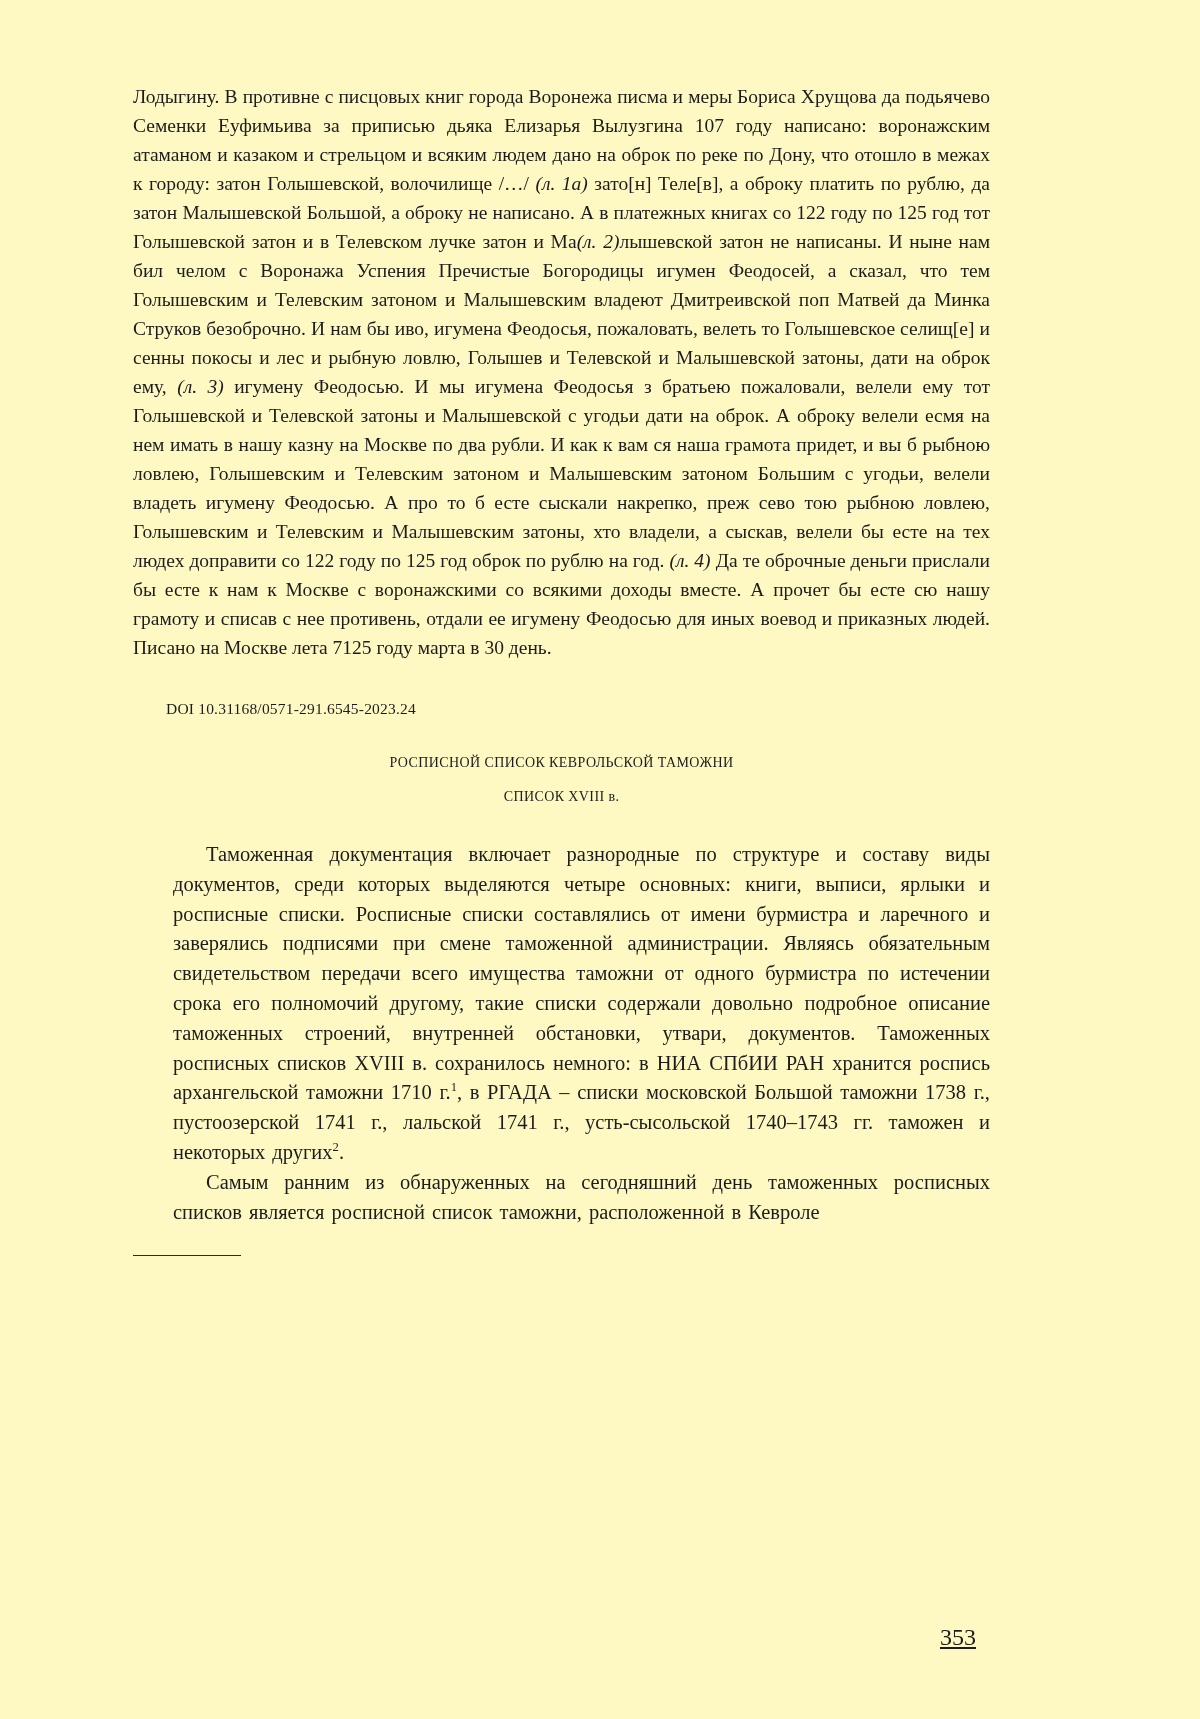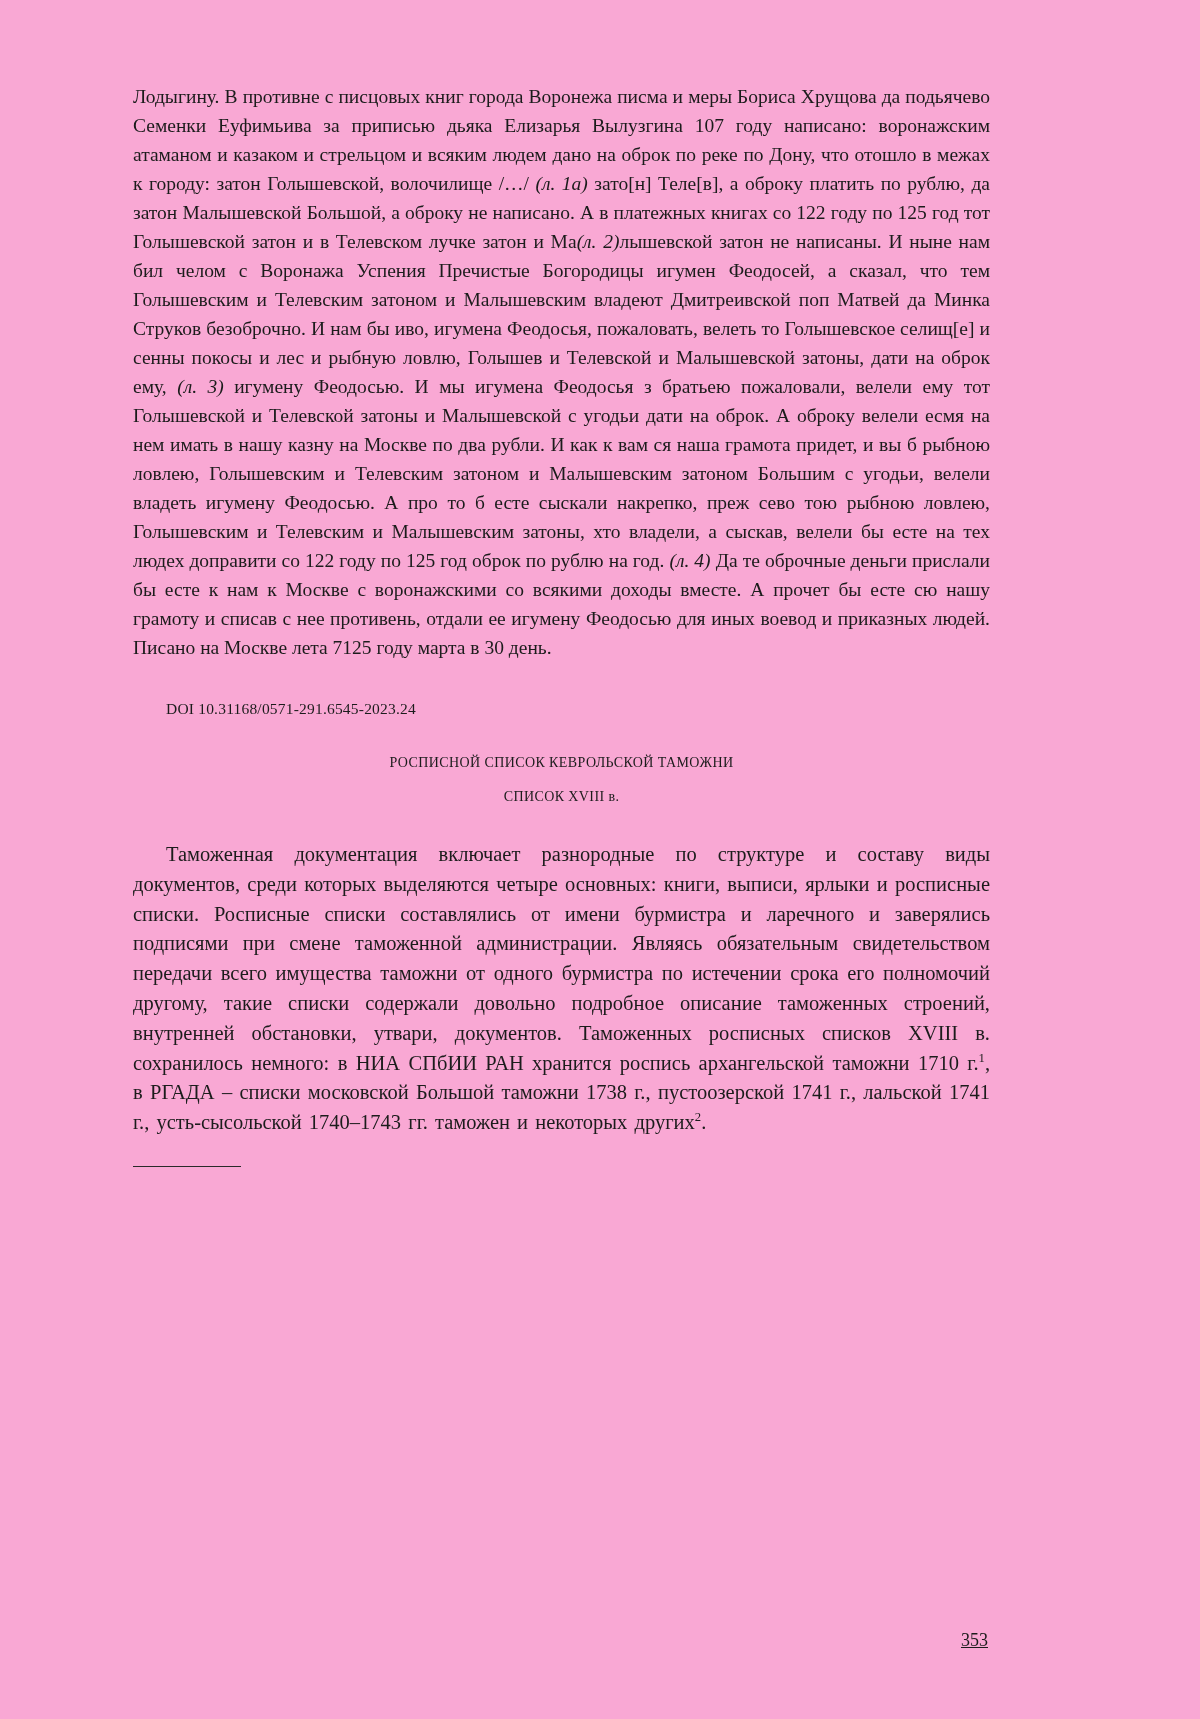--- a/index.html
+++ b/index.html
@@ -5,21 +5,21 @@
   * { margin: 0; padding: 0; box-sizing: border-box; }
   html, body { background: #ffffff; }
   body {
     width: 1200px; height: 1719px;
     font-family: "Liberation Serif", serif;
     color: #1c1c1c;
   }
   .page {
     position: relative;
     width: 1200px; height: 1719px;
-    background: #f9a8d4;
+    background: #fef9c3;
     overflow: hidden;
   }
   .text-block {
     position: absolute;
     left: 133px; top: 82px;
     width: 857px;
   }
   .doc-para {
     font-size: 19.5px;
     line-height: 29px;
@@ -42,20 +42,21 @@
   .article-title {
     margin-top: 28px;
     text-align: center;
     font-weight: normal;
     font-size: 14px;
     line-height: 34px;
     letter-spacing: 0.4px;
   }
   .article-body {
     margin-top: 26px;
+    margin-left: 40px;
   }
   .body-para {
     font-size: 20.5px;
     line-height: 29.8px;
     text-align: justify;
     text-indent: 33px;
     word-spacing: 2px;
   }
   .footnote-sep {
     margin-top: 28px;
@@ -67,23 +68,23 @@
     margin-top: 9px;
   }
   .footnote {
     font-size: 16.5px;
     line-height: 24.5px;
     text-align: justify;
     word-spacing: 1px;
   }
   .page-number {
     position: absolute;
-    right: 212px;
+    right: 224px;
     bottom: 68px;
-    font-size: 18px;
+    font-size: 24px;
     text-decoration: underline;
   }
 </style>
 </head>
 <body>
 
 <div class="page">
   <div class="text-block">
 
     <p class="doc-para"><span>Лодыгину. В противне с писцовых книг города Воронежа писма и меры Бориса Хрущова да подьячево Семенки Еуфимьива за приписью дьяка Елизарья Вылузгина 107 году написано: воронажским атаманом и казаком и стрельцом и всяким людем дано на оброк по реке по Дону, что отошло в межах к городу: затон Голышевской, волочилище /…/ </span><span class="it">(л. 1а)</span><span> зато[н] Теле[в], а оброку платить по рублю, да затон Малышевской Большой, а оброку не написано. А в платежных книгах со 122 году по 125 год тот Голышевской затон и в Телевском лучке затон и Ма</span><span class="it">(л. 2)</span><span>лышевской затон не написаны. И ныне нам бил челом с Воронажа Успения Пречистые Богородицы игумен Феодосей, а сказал, что тем Голышевским и Телевским затоном и Малышевским владеют Дмитреивской поп Матвей да Минка Струков безоброчно. И нам бы иво, игумена Феодосья, пожаловать, велеть то Голышевское селищ[е] и сенны покосы и лес и рыбную ловлю, Голышев и Телевской и Малышевской затоны, дати на оброк ему, </span><span class="it">(л. 3)</span><span> игумену Феодосью. И мы игумена Феодосья з братьею пожаловали, велели ему тот Голышевской и Телевской затоны и Малышевской с угодьи дати на оброк. А оброку велели есмя на нем имать в нашу казну на Москве по два рубли. И как к вам ся наша грамота придет, и вы б рыбною ловлею, Голышевским и Телевским затоном и Малышевским затоном Большим с угодьи, велели владеть игумену Феодосью. А про то б есте сыскали накрепко, преж сево тою рыбною ловлею, Голышевским и Телевским и Малышевским затоны, хто владели, а сыскав, велели бы есте на тех людех доправити со 122 году по 125 год оброк по рублю на год. </span><span class="it">(л. 4)</span><span> Да те оброчные деньги прислали бы есте к нам к Москве с воронажскими со всякими доходы вместе. А прочет бы есте сю нашу грамоту и списав с нее противень, отдали ее игумену Феодосью для иных воевод и приказных людей. Писано на Москве лета 7125 году марта в 30 день.</span></p>
@@ -91,20 +92,21 @@
 
     <div class="doi-line">DOI 10.31168/0571-291.6545-2023.24</div>
 
     <h1 class="article-title">
       <span>РОСПИСНОЙ СПИСОК КЕВРОЛЬСКОЙ ТАМОЖНИ</span><br>
       <span>СПИСОК XVIII в.</span>
     </h1>
 
     <div class="article-body">
       <p class="body-para"><span>Таможенная документация включает разнородные по структуре и составу виды документов, среди которых выделяются четыре основных: книги, выписи, ярлыки и росписные списки. Росписные списки составлялись от имени бурмистра и ларечного и заверялись подписями при смене таможенной администрации. Являясь обязательным свидетельством передачи всего имущества таможни от одного бурмистра по истечении срока его полномочий другому, такие списки содержали довольно подробное описание таможенных строений, внутренней обстановки, утвари, документов. Таможенных росписных списков XVIII в. сохранилось немного: в НИА СПбИИ РАН хранится роспись архангельской таможни 1710 г.</span><sup>1</sup><span>, в РГАДА – списки московской Большой таможни 1738 г., пустоозерской 1741 г., лальской 1741 г., усть-сысольской 1740–1743 гг. таможен и некоторых других</span><sup>2</sup><span>.</span></p>
+      <p class="body-para">Самым ранним из обнаруженных на сегодняшний день таможенных росписных списков является росписной список таможни, расположенной в Кевроле</p>
     </div>
 
     <hr class="footnote-sep">
 
     <div class="footnotes">
     </div>
 
   </div>
 
   <div class="page-number">353</div>

